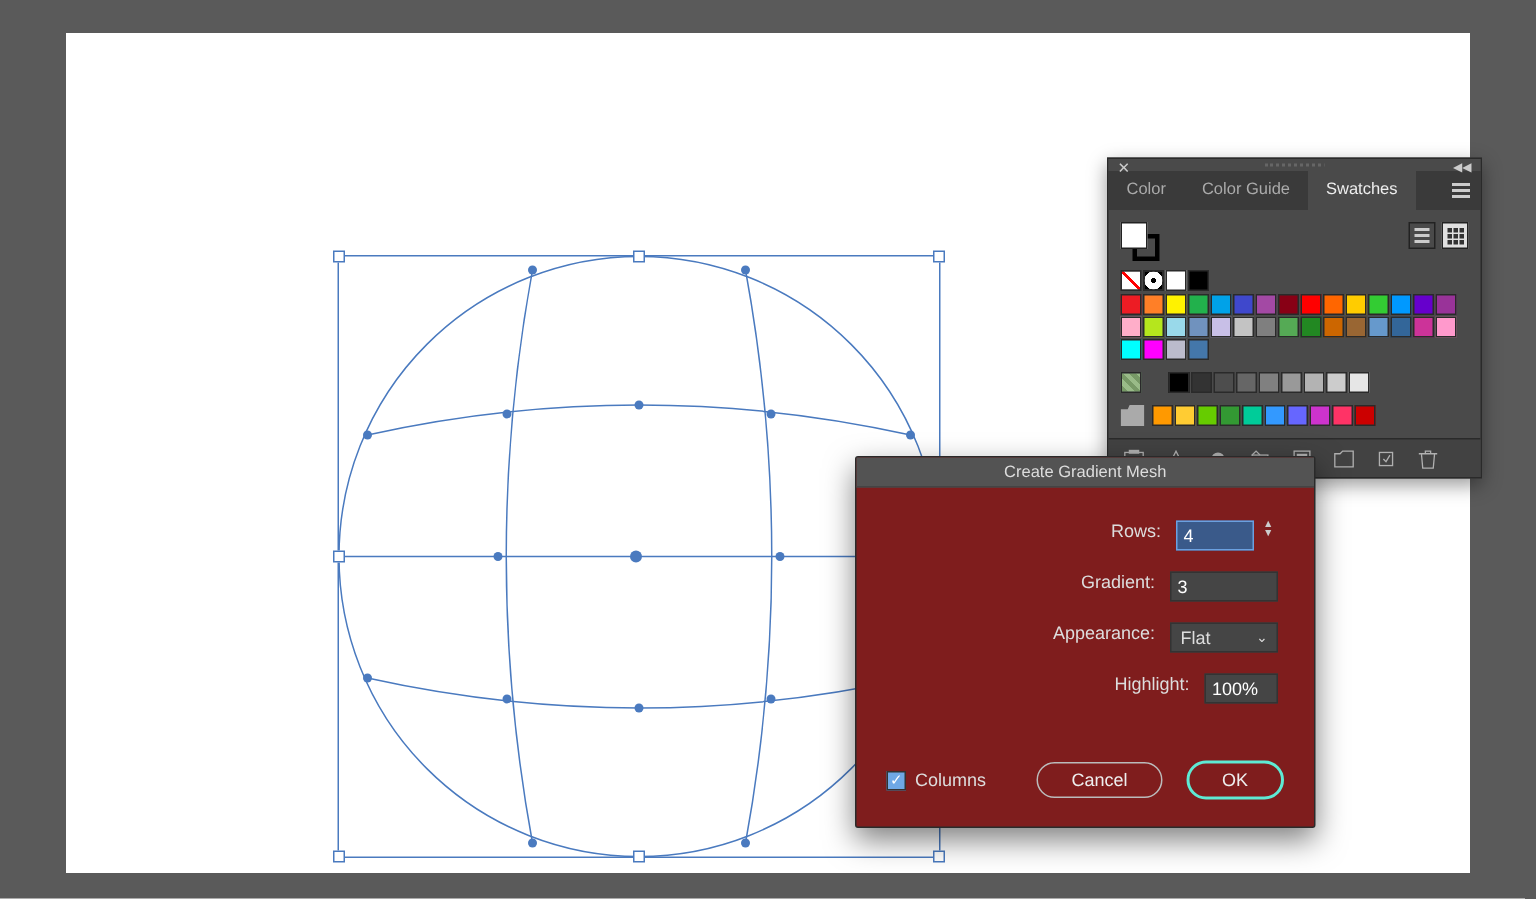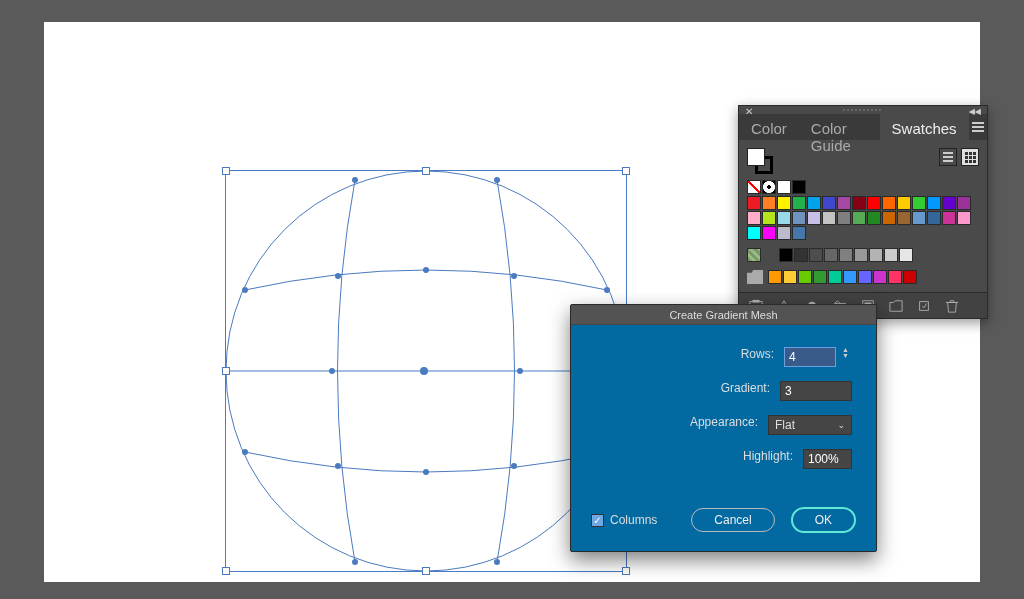--- a/index.html
+++ b/index.html
@@ -101,21 +101,21 @@
 .tabs {
   display:flex;
   background:#3a3a3a;
   height:26px;
   align-items:stretch;
 }
 .tab {
   padding: 6px 12px;
   color:#aaa;
   cursor:pointer;
-  font-size:15px;
+  font-size:11px;
 }
 .tab.active {
   background:#4a4a4a;
   color:#eee;
 }
 .panel-menu {
   margin-left:auto;
   width:26px;
   display:flex;
   align-items:center;
@@ -177,21 +177,21 @@
   background:#424242;
 }
 .ft-icon { width:14px; height:14px; opacity:.8; }
 
 
 .dialog {
   position:absolute;
   left: 570px;
   top: 304px;
   width: 307px;
-  background:#0369a1;
+  background:#7f1d1d;
   border: 1px solid #2a2a2a;
   box-shadow: 0 8px 20px rgba(0,0,0,.5);
   border-radius: 2px;
 }
 .dlg-title {
   height: 20px;
   background:#535353;
   text-align:center;
   font-size:11px;
   line-height:20px;
@@ -224,21 +224,21 @@
 .spinner {
   display:flex; flex-direction:column;
   margin-left:-4px;
 }
 .spinner i {
   width:10px; height:6px;
   font-size:7px; color:#ccc;
   line-height:6px;
 }
 .select {
-  width: 84px; height:20px;
+  width: 72px; height:20px;
   background:#454545;
   border:1px solid #333;
   color:#ddd;
   font-size:12px;
   padding:0 6px;
   display:flex;
   align-items:center;
   justify-content:space-between;
 }
 .select .chev { font-size:9px; }

